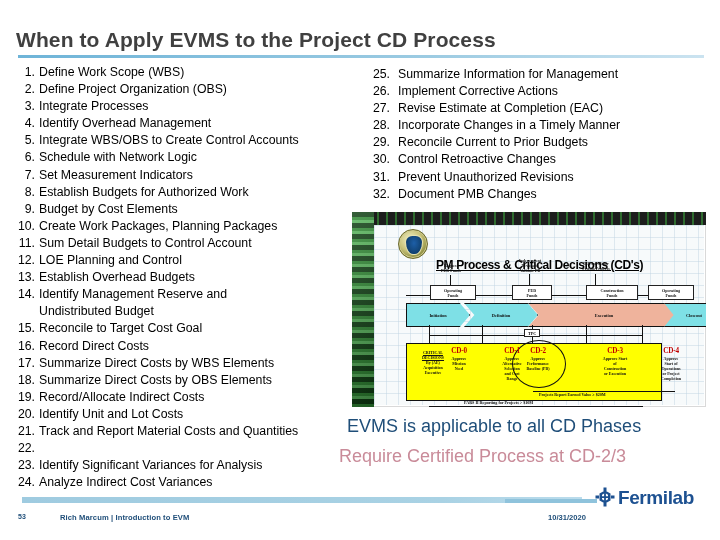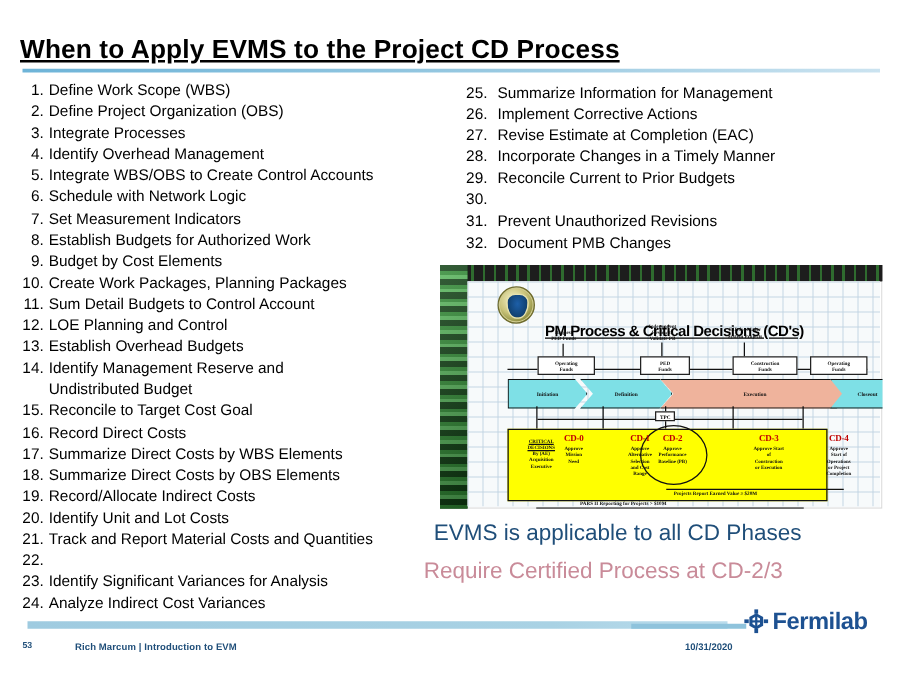--- a/index.html
+++ b/index.html
@@ -14,24 +14,23 @@
     color: #000;
   }
 
   
   #slide-title {
     position: absolute;
     left: 16px; top: 28px;
     width: 688px;
     font-size: 21px;
     font-weight: bold;
-    color: #000000;
+    color: #404040;
     letter-spacing: 0.1px;
     white-space: nowrap;
-    text-decoration: underline;
   }
   #title-rule {
     position: absolute;
     left: 18px; top: 55px;
     width: 686px; height: 3px;
     background: linear-gradient(to right, #6EB4D8 0%, #9CCBE2 60%, #CBE3F0 100%);
   }
 
   
   .numlist {
@@ -354,20 +353,21 @@
     <div class="li">
       <span class="num">28.</span>
       <span class="txt">Incorporate Changes in a Timely Manner</span>
     </div>
     <div class="li">
       <span class="num">29.</span>
       <span class="txt">Reconcile Current to Prior Budgets</span>
     </div>
     <div class="li">
       <span class="num">30.</span>
+      <span class="txt">Control Retroactive Changes</span>
     </div>
     <div class="li">
       <span class="num">31.</span>
       <span class="txt">Prevent Unauthorized Revisions</span>
     </div>
     <div class="li">
       <span class="num">32.</span>
       <span class="txt">Document PMB Changes</span>
     </div>
   </div>

